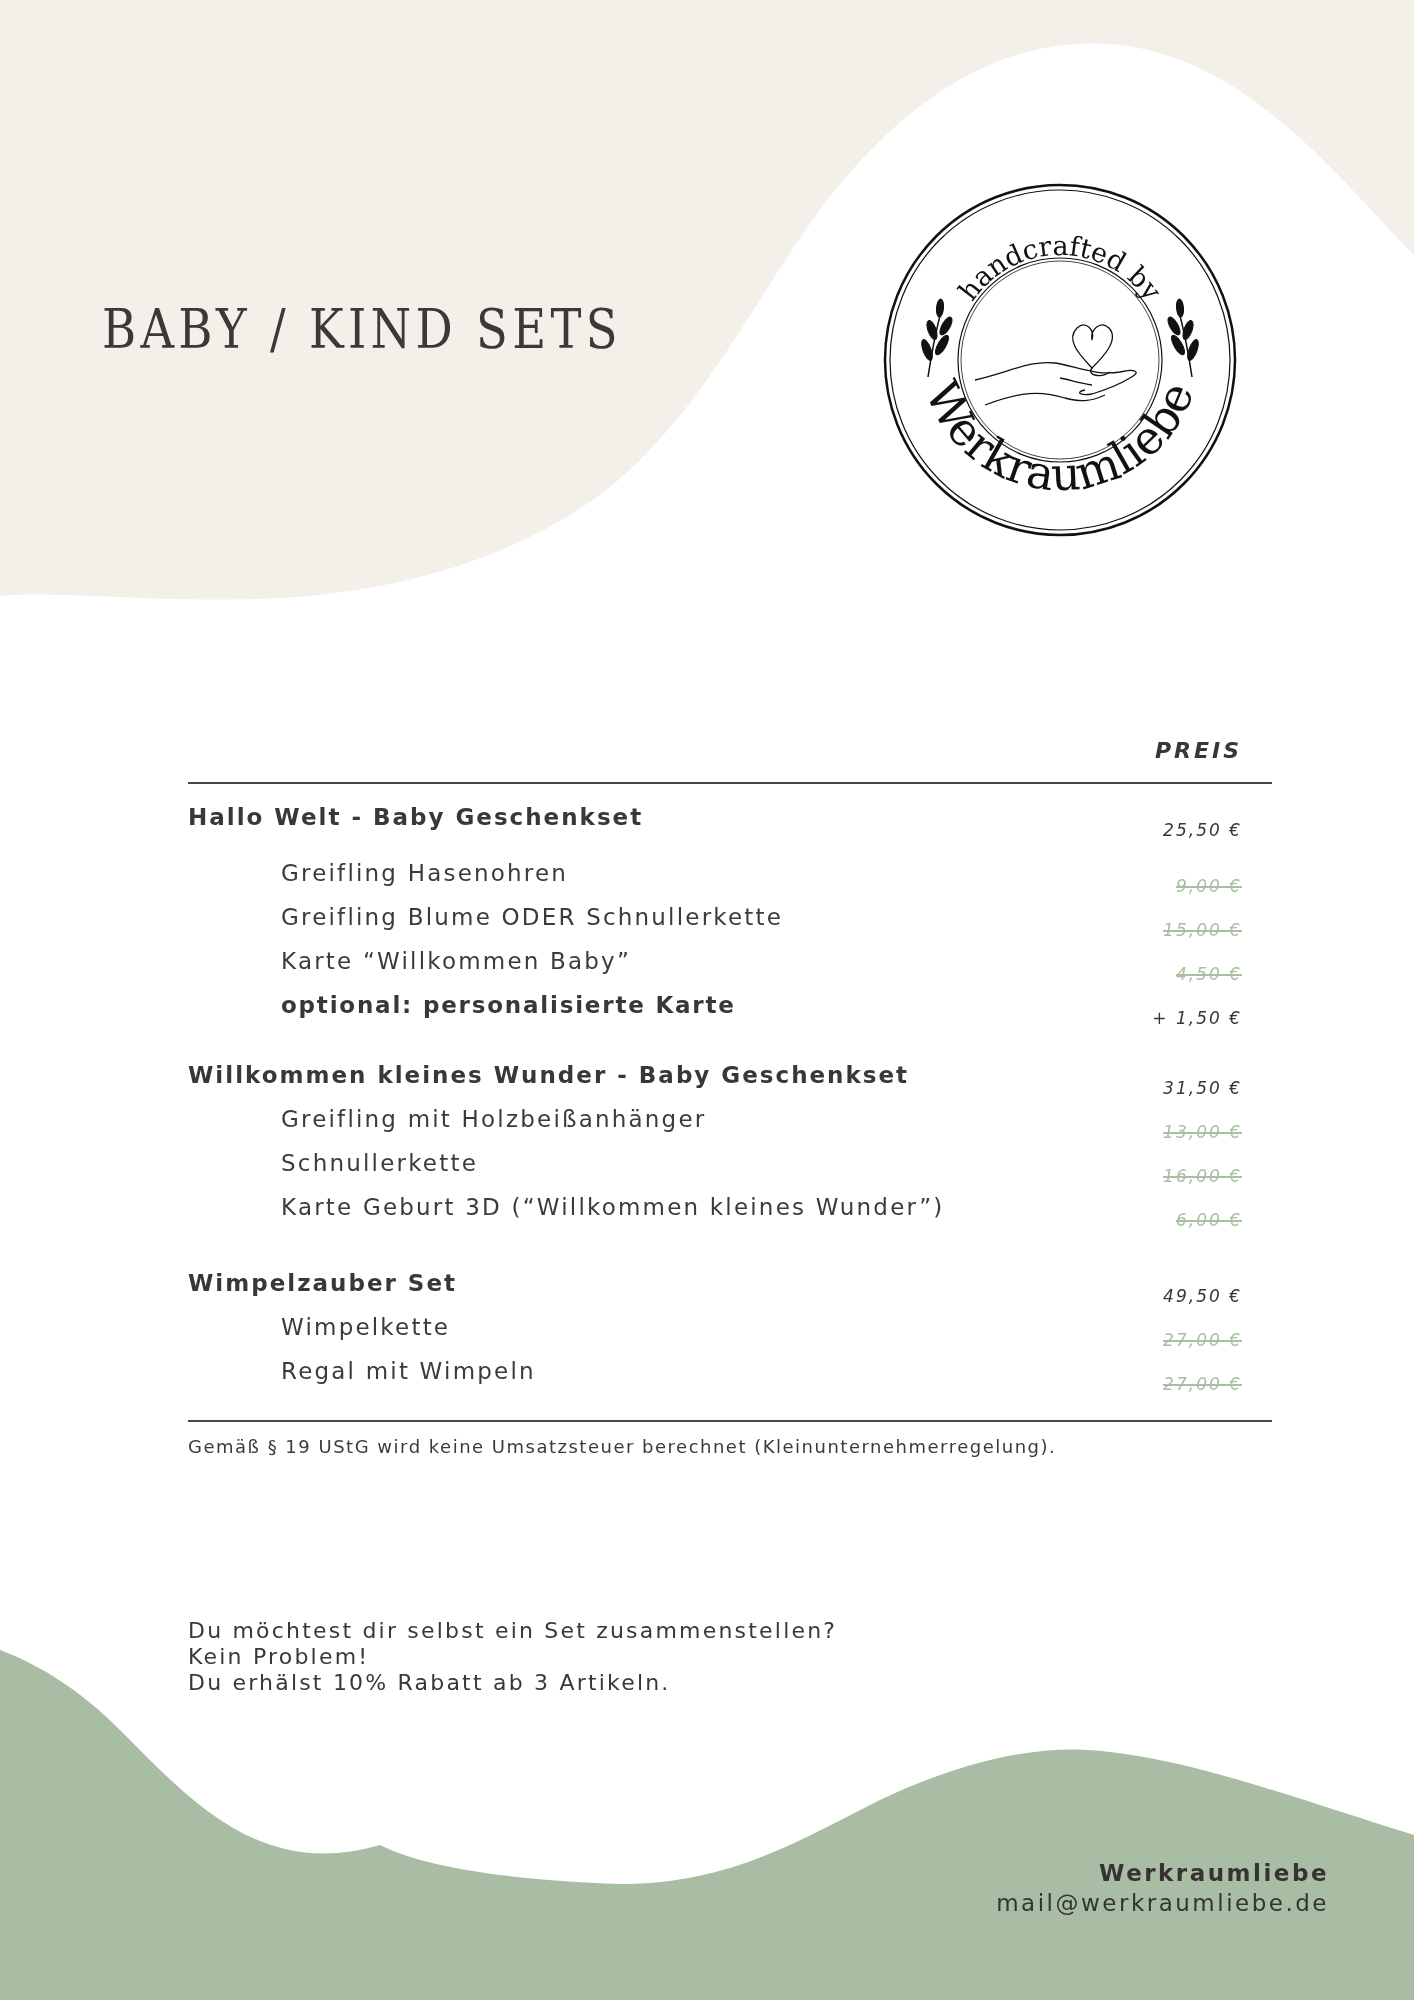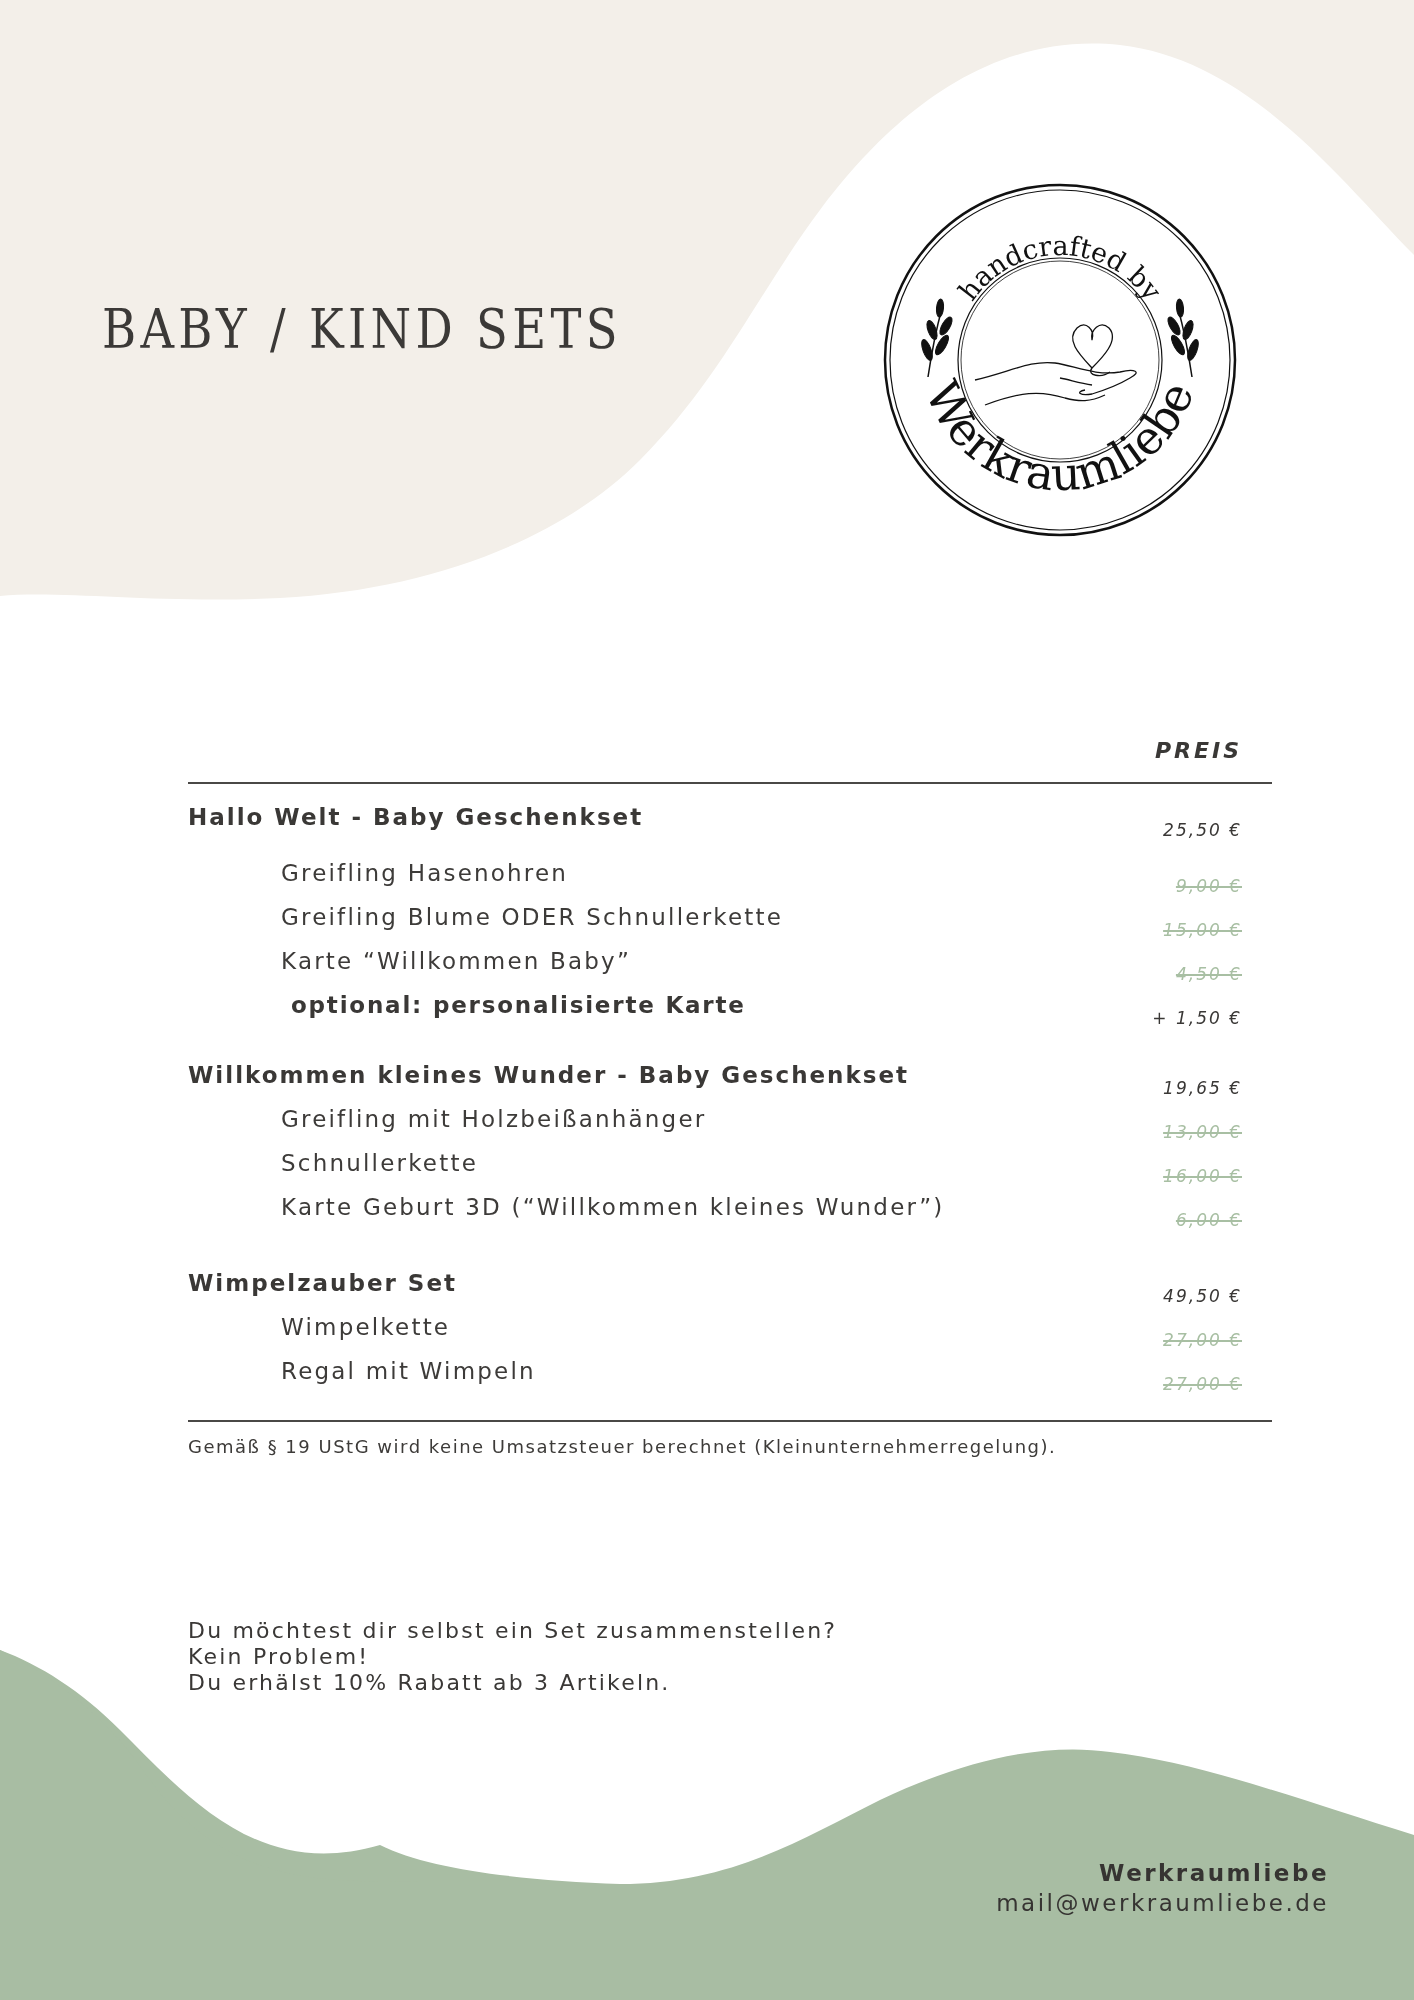--- a/index.html
+++ b/index.html
@@ -9,21 +9,21 @@
   .badge { position:absolute; left:880px; top:180px; width:360px; height:360px; z-index:2; }
   .table { position:absolute; left:188px; top:730px; width:1084px; z-index:2; }
   .head-row { height:40px; position:relative; }
   .preis { position:absolute; right:30px; top:8px; font-size:22px; font-weight:bold; letter-spacing:3px; color:#3a3836;font-style:italic; }
   .rule { height:2px; background:#4a4846; margin:12px 0 0 0; }
   .row { position:relative; height:44px; }
   .row .lbl { position:absolute; left:0; top:8px; font-size:23px; letter-spacing:2.2px; white-space:nowrap; }
   .row .price { position:absolute; right:30px; top:24px; font-size:17px; letter-spacing:2px; white-space:nowrap;font-style:italic; }
   .row.set .lbl { font-weight:bold; letter-spacing:2px; color:#3a3836; }
   .row.sub .lbl { left:93px; color:#3d3b39; font-weight:normal; }
-  .row.opt .lbl { left:103px; font-weight:bold; letter-spacing:1.8px; }
+  .row.opt .lbl { left:93px; font-weight:bold; letter-spacing:1.8px; }
   .strike { color:#a8bfa3; text-decoration:line-through; text-decoration-color:#a8bfa3; text-decoration-thickness:2px; }
   .gap-s { height:12px; }
   .gap-m { height:26px; }
   .gap-l { height:32px; }
   .note { font-size:18px; letter-spacing:1.5px; color:#3d3b39; margin-top:14px; padding-right:0; }
   .promo { position:absolute; left:188px; top:1618px; font-size:22px; letter-spacing:2.2px; line-height:26px; color:#3a3836; z-index:2; }
   .promo div { white-space:nowrap; }
   .contact { position:absolute; right:85px; top:1860px; text-align:right; z-index:2; }
   .contact .name { font-size:23px; font-weight:bold; letter-spacing:2.5px; color:#363432; }
   .contact .mail { font-size:23px; letter-spacing:2.5px; color:#363432; margin-top:4px; }
@@ -106,21 +106,21 @@
     <span class="price strike">4,50 €</span>
   </div>
   <div class="row opt">
     <span class="lbl">optional: personalisierte Karte</span>
     <span class="price">+ 1,50 €</span>
   </div>
   <div class="gap-m"></div>
 
   <div class="row set">
     <span class="lbl">Willkommen kleines Wunder - Baby Geschenkset</span>
-    <span class="price">19,65 €</span>
+    <span class="price">31,50 €</span>
   </div>
   <div class="row sub">
     <span class="lbl">Greifling mit Holzbeißanhänger</span>
     <span class="price strike">13,00 €</span>
   </div>
   <div class="row sub">
     <span class="lbl">Schnullerkette</span>
     <span class="price strike">16,00 €</span>
   </div>
   <div class="row sub">

